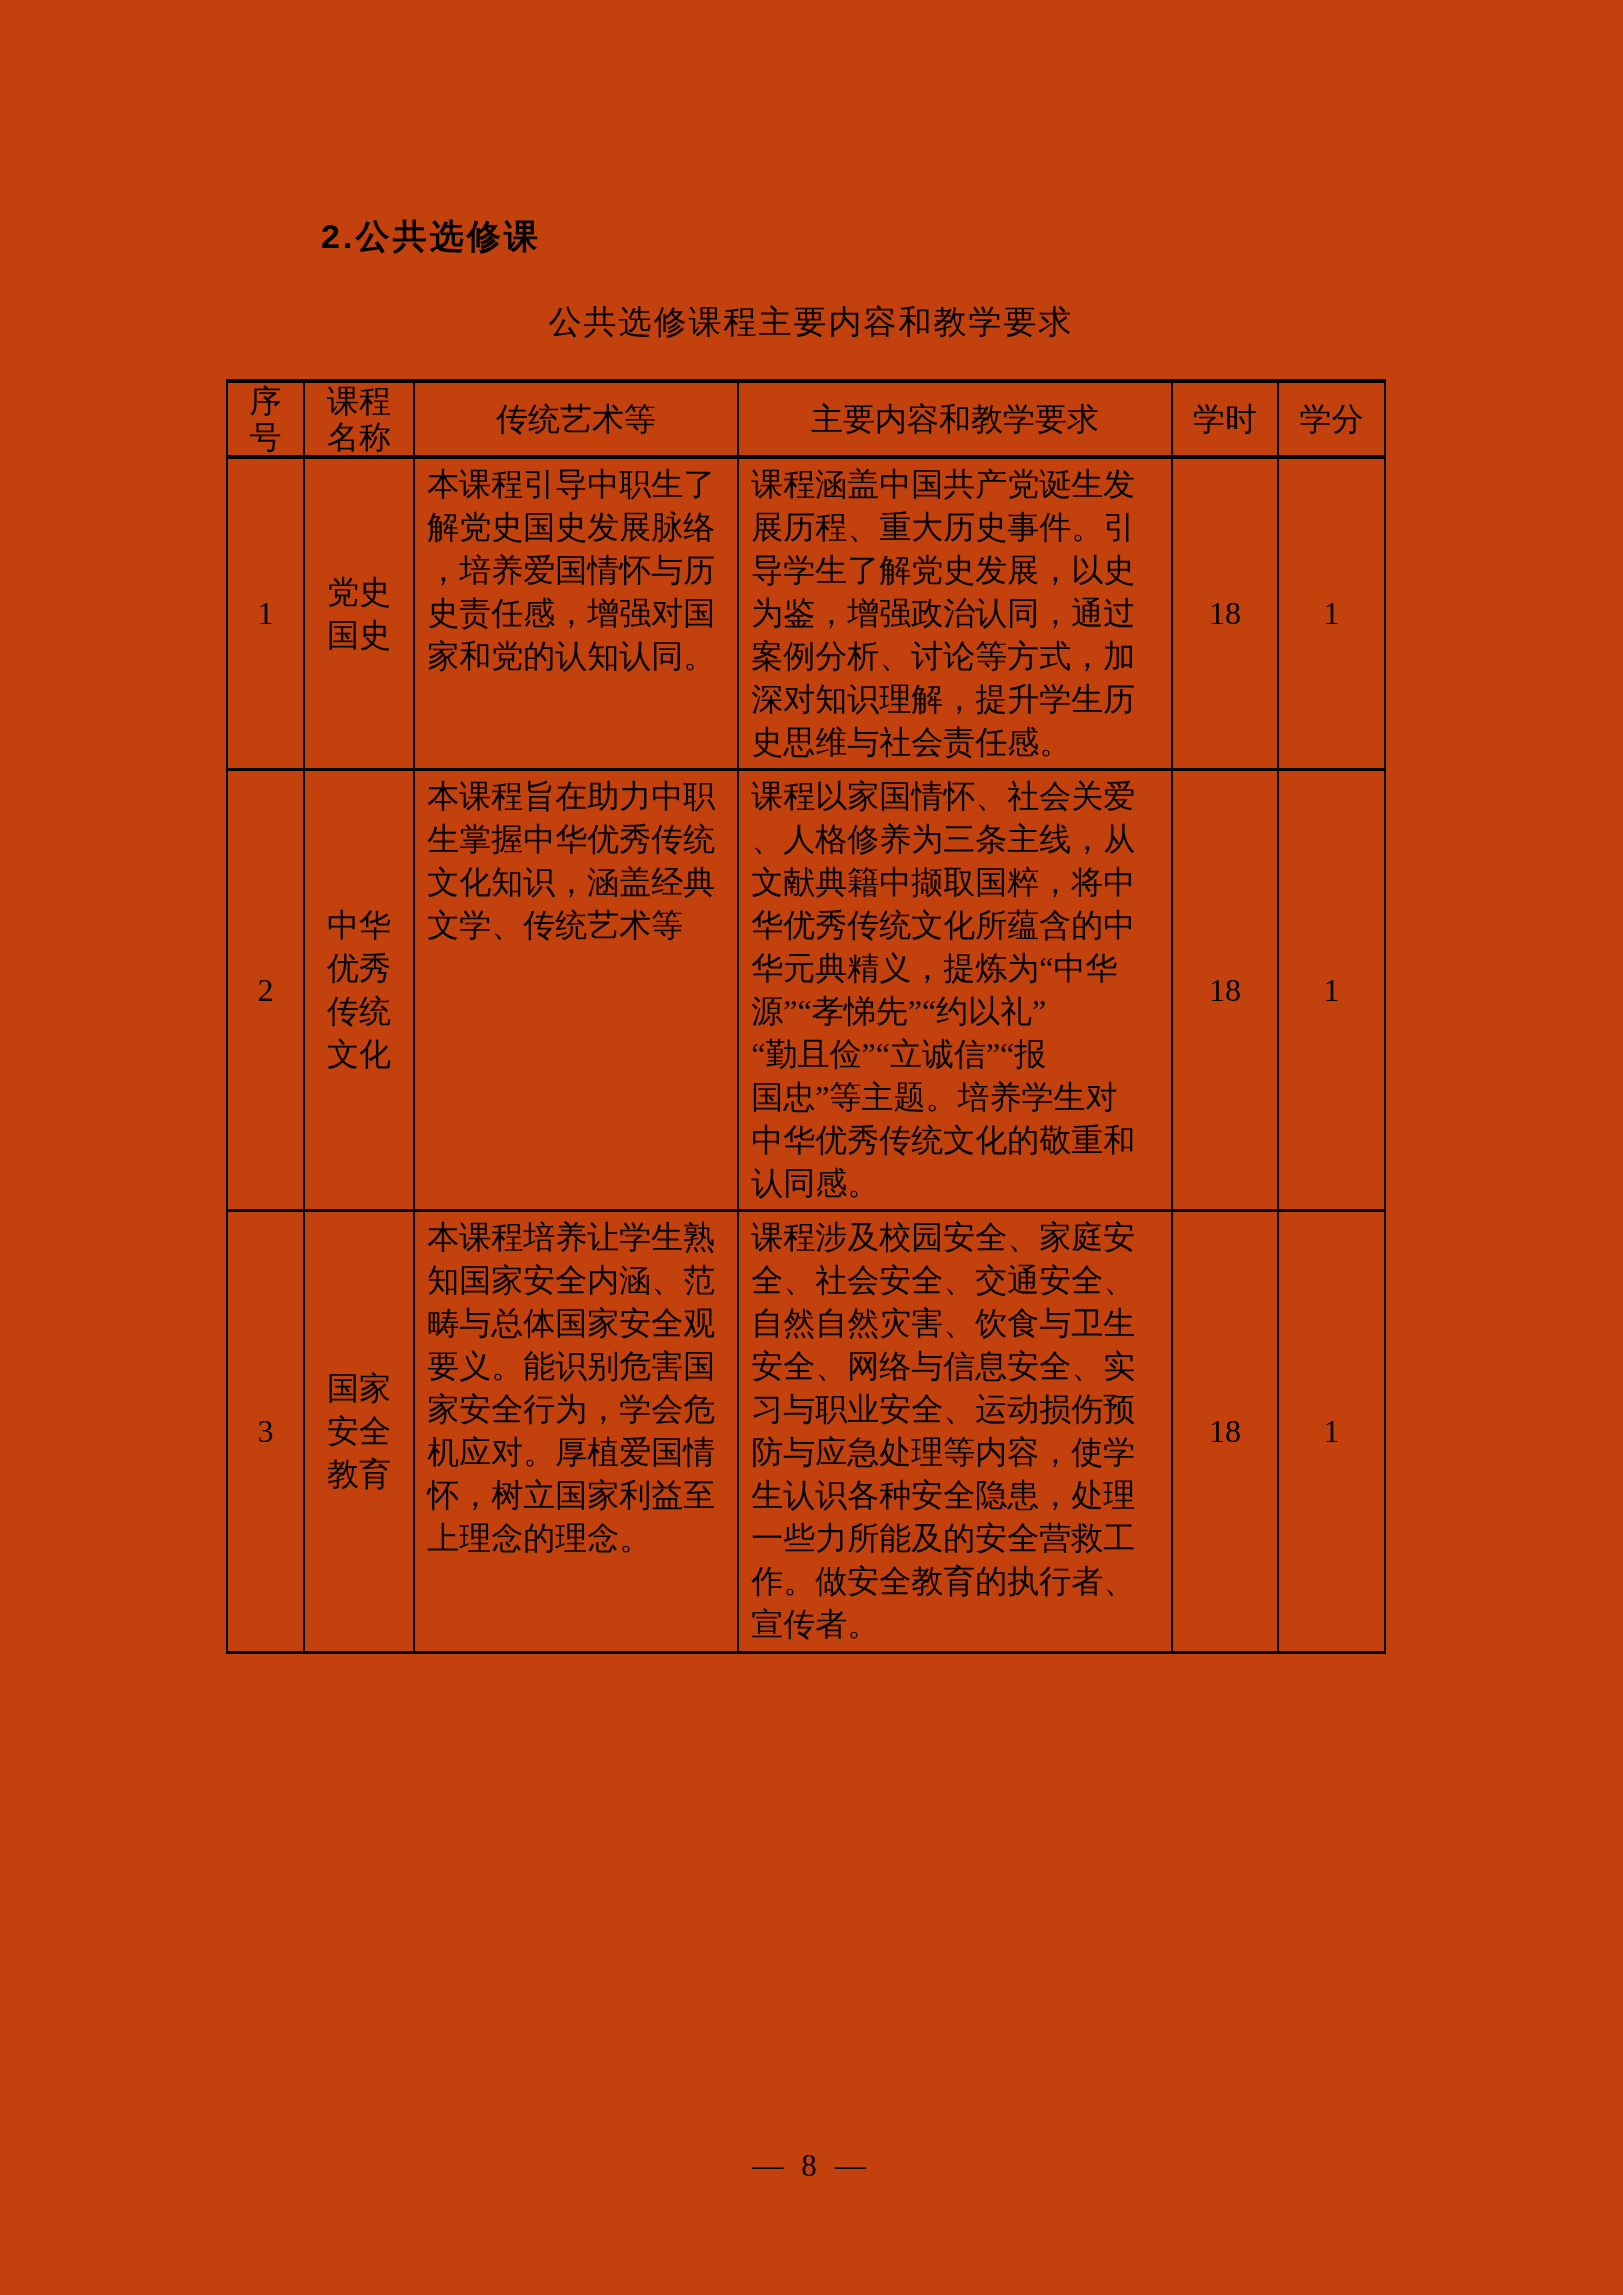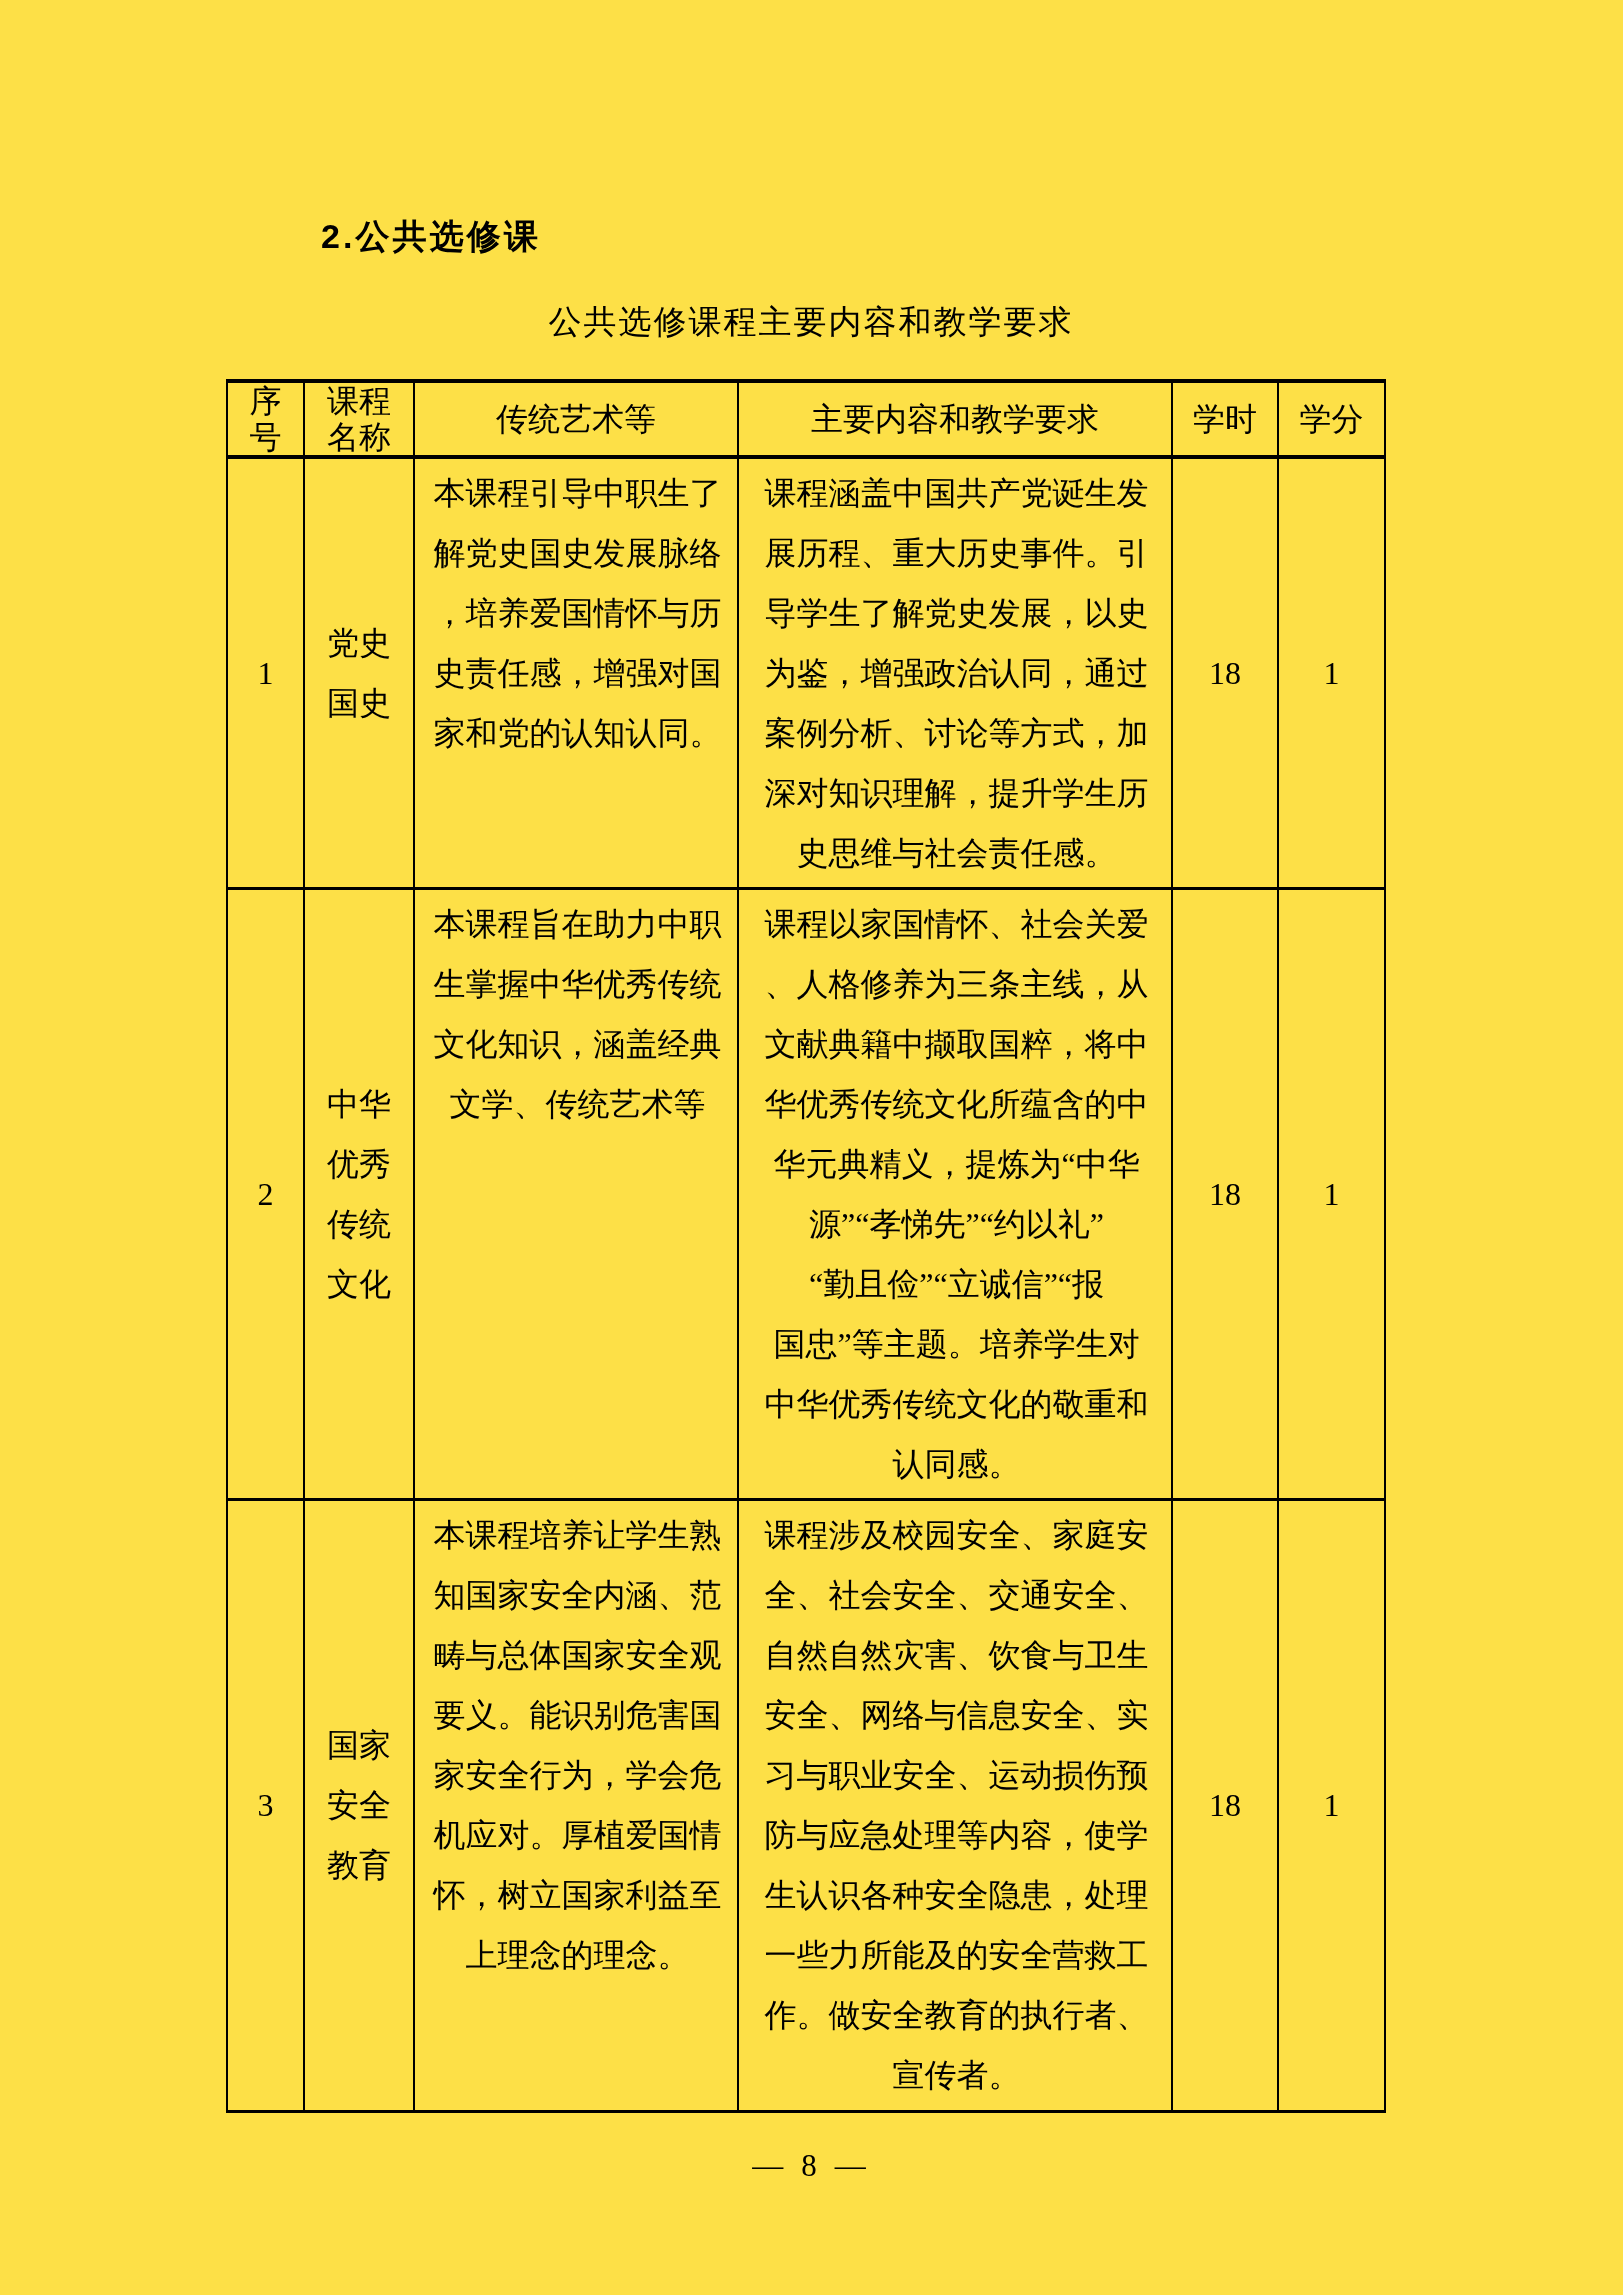--- a/index.html
+++ b/index.html
@@ -1,21 +1,21 @@
 <!DOCTYPE html>
 <html style="font-size:8.2px"><head>
 <meta charset="utf-8">
 <style>
   * { margin: 0; padding: 0; box-sizing: border-box; }
   html, body { background: #ffffff; }
   .page {
     position: relative;
     width: 1623px;
     height: 2295px;
-    background: #fde047;
+    background: #c2410c;
     color: #000000;
     font-family: "Liberation Serif", "DejaVu Serif", serif;
     overflow: hidden;
   }
   .heading {
     position: absolute;
     left: 321px;
     top: 214px;
     font-family: "Liberation Sans", "DejaVu Sans", sans-serif;
     font-weight: bold;
@@ -56,22 +56,21 @@
     border-top-width: 4.1px;
     border-bottom-width: 4.1px;
     font-weight: normal;
     line-height: 36px;
     text-align: center;
     vertical-align: middle;
   }
   .doc-table td {
     border-top-width: 3.6px;
     border-bottom-width: 3.6px;
-    line-height: 60px;
-    text-align: center;
+    line-height: 43px;
   }
   .doc-table thead tr { height: 75px; }
   .doc-table tr.row-1 { height: 310px; }
   .doc-table tr.row-2 { height: 430px; }
   .doc-table tr.row-3 { height: 433px; }
   .cell-center {
     text-align: center;
     vertical-align: middle;
   }
   .cell-top {

